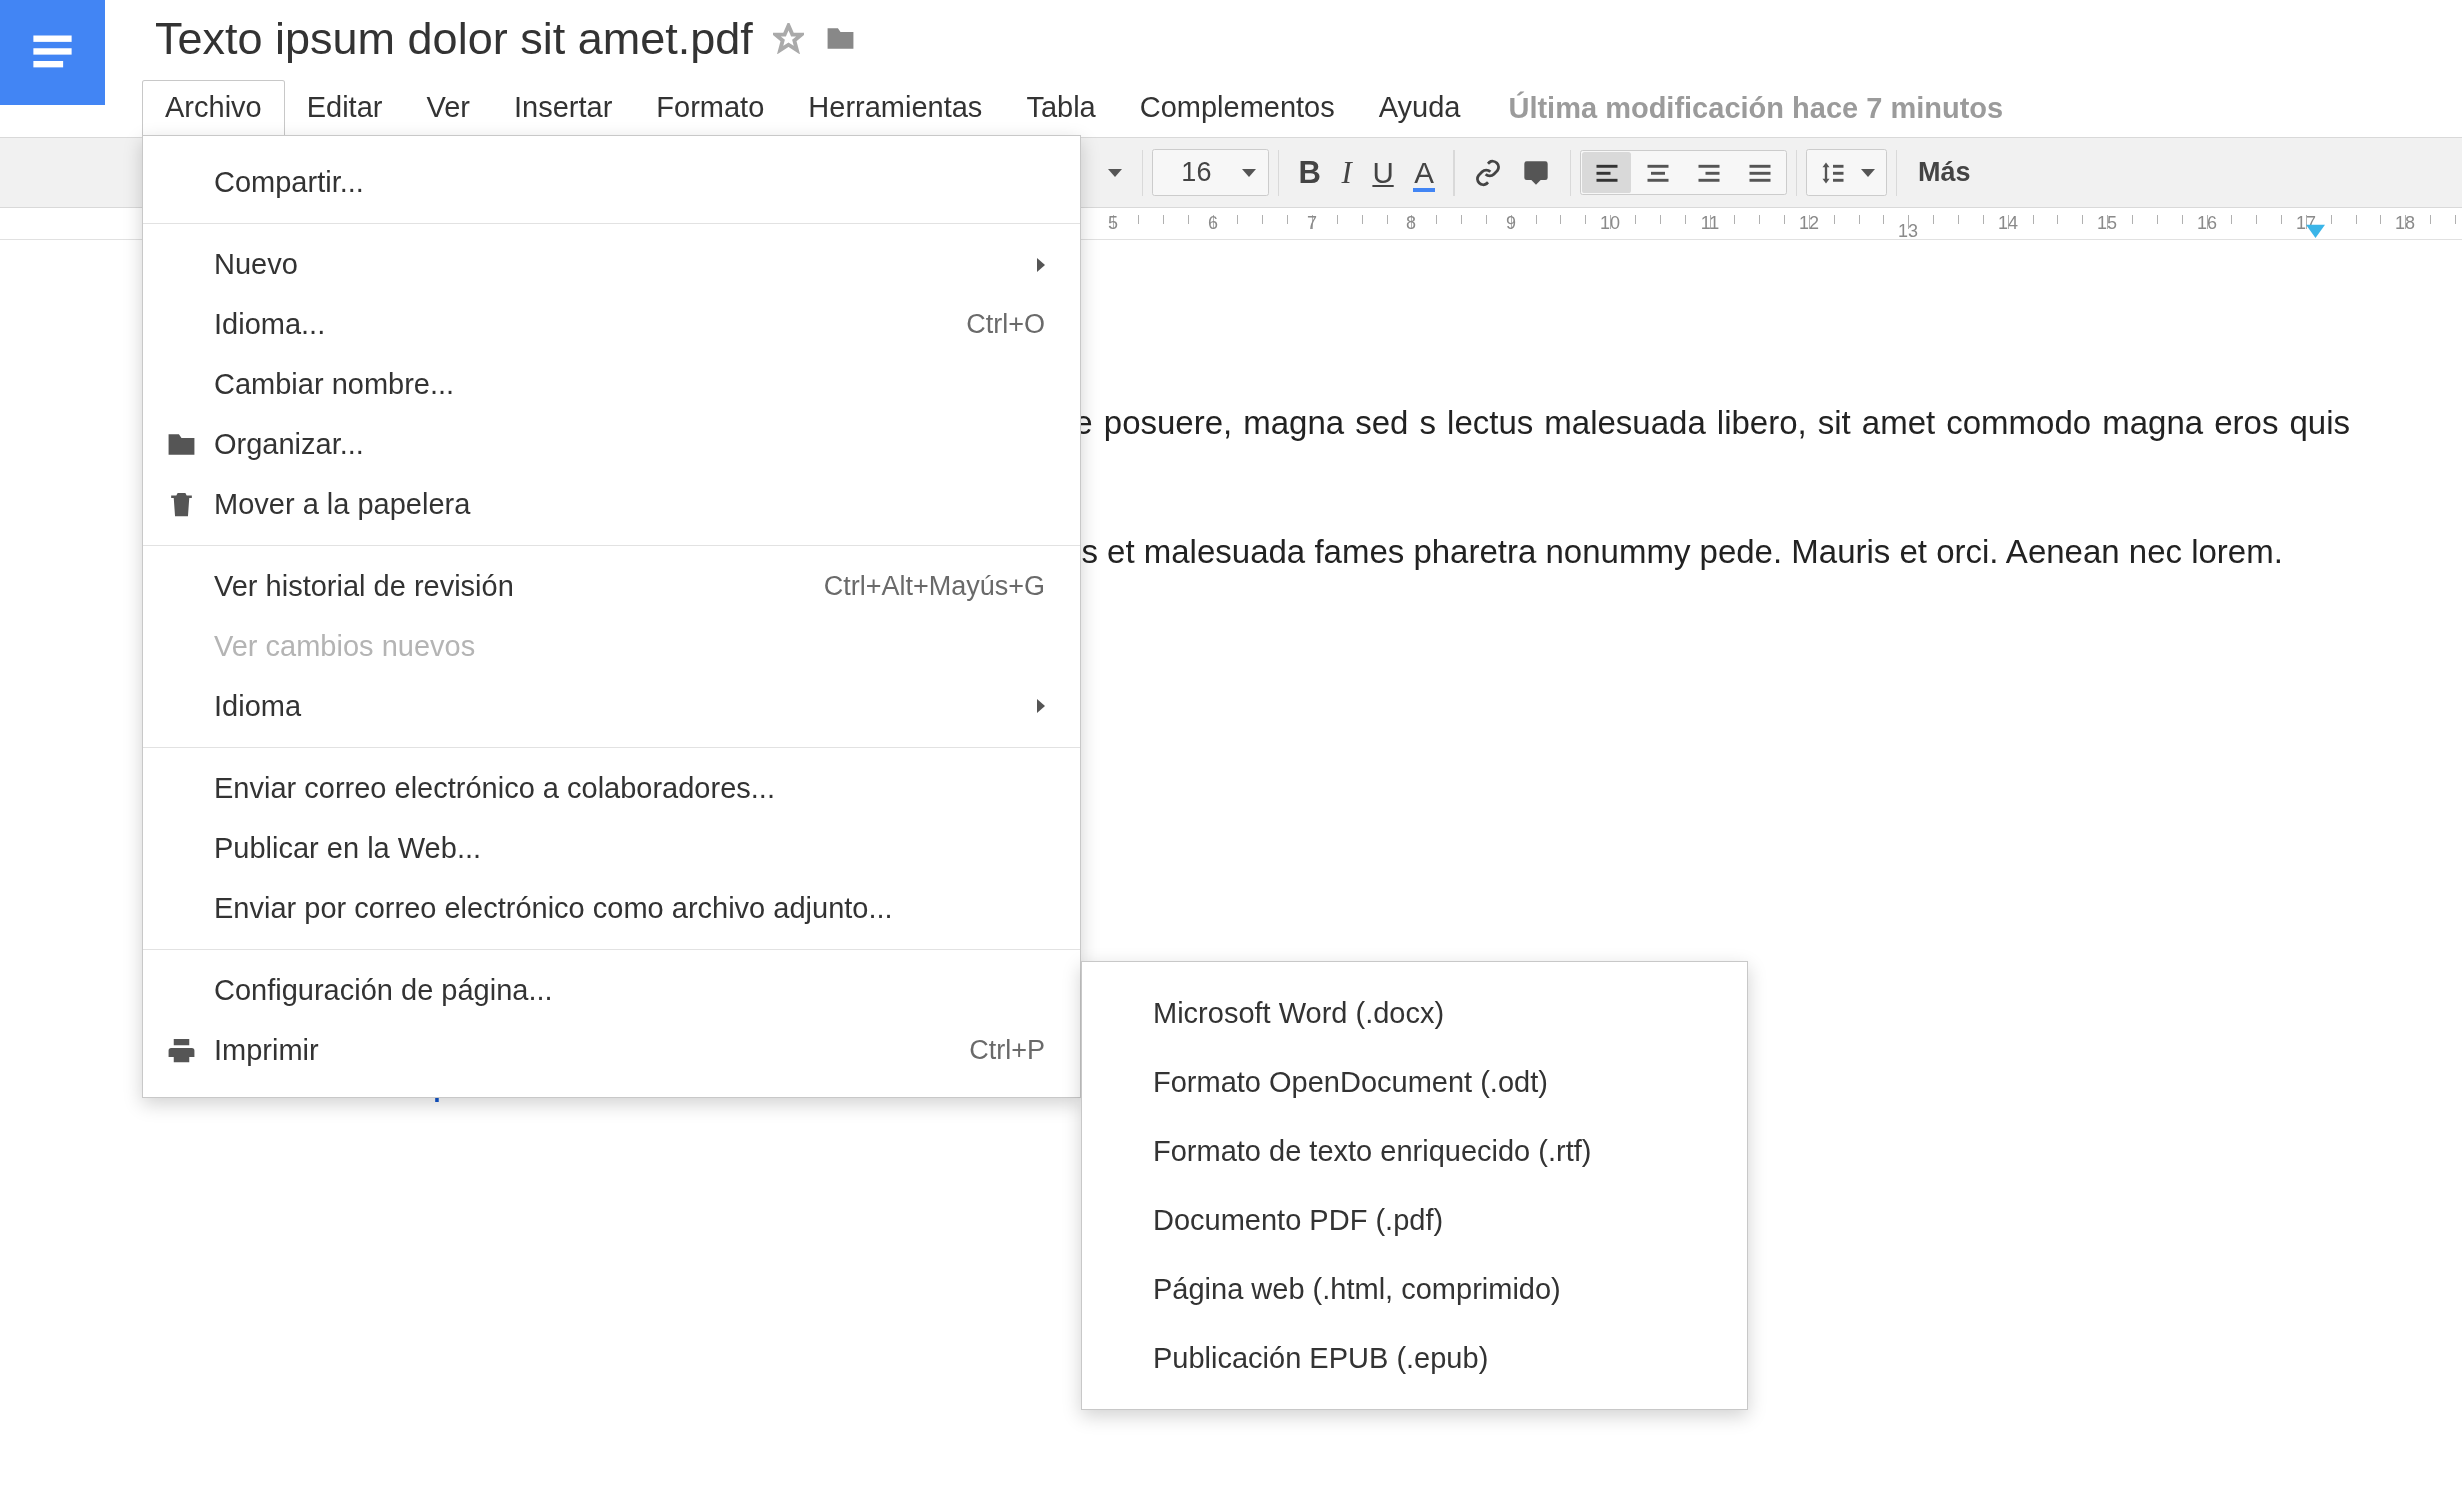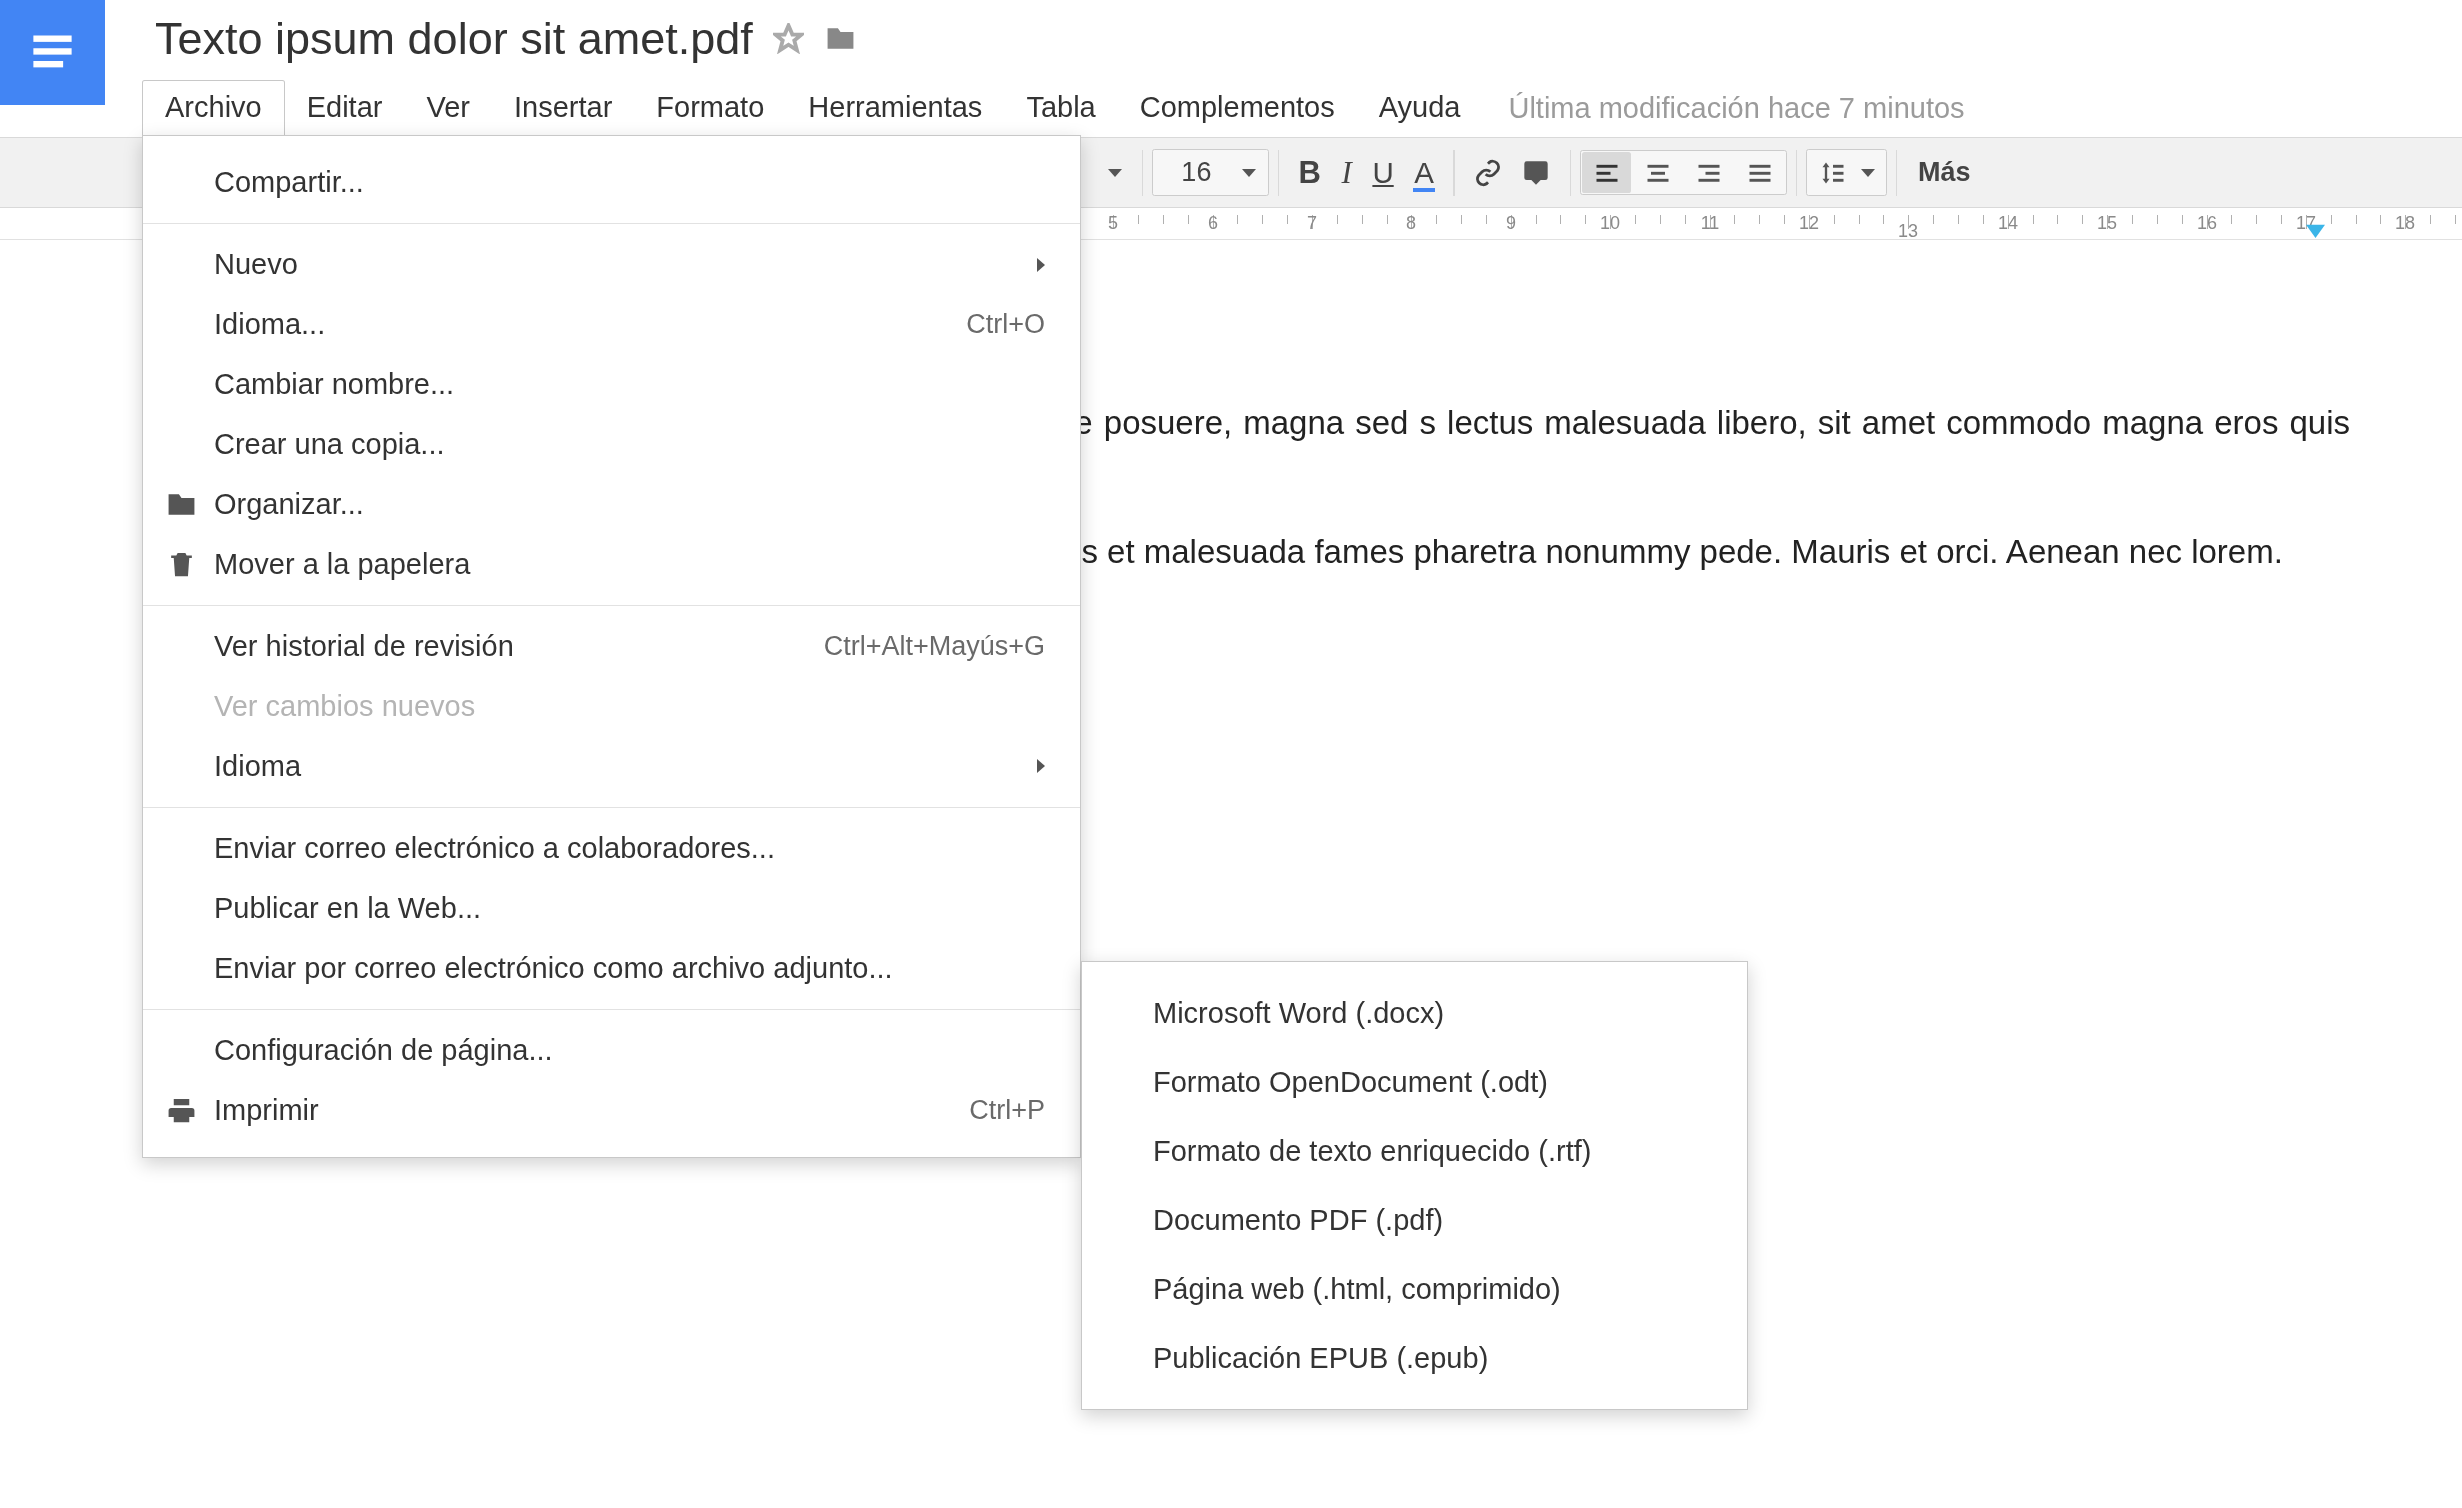--- a/index.html
+++ b/index.html
@@ -55,20 +55,21 @@
   }
   .menu-bar .menu-item.active {
     border: 1.3px solid var(--border);
     border-bottom: none;
     background: #fff;
     border-radius: 2.6px 2.6px 0 0;
   }
   .menu-bar .last-mod {
     margin-left: 26px;
     color: #9b9b9b;
+    font-weight: bold;
   }
 
   .toolbar {
     position: absolute;
     left: 0; top: 137px; right: 0;
     height: 71px;
     background: var(--toolbar-bg);
     border-top: 1.3px solid var(--toolbar-border);
     border-bottom: 1.3px solid var(--toolbar-border);
     display: flex; align-items: center;
@@ -415,23 +416,20 @@
       <span class="dd-sub-caret"></span>
     </div>
   <div class="dd-item">
       <span>Idioma...</span>
       <span class="dd-shortcut">Ctrl+O</span>
     </div>
   <div class="dd-item">
       <span>Cambiar nombre...</span>
     </div>
   <div class="dd-item">
-      <span>Crear una copia...</span>
-    </div>
-  <div class="dd-item">
     <span class="dd-icon">
         <svg viewBox="0 0 24 24">
           <path d="M10 4H2v16h20V7H12l-2-3z"></path>
         </svg>
       </span>
     <span>Organizar...</span>
   </div>
   <div class="dd-item">
     <span class="dd-icon">
         <svg viewBox="0 0 24 24">

